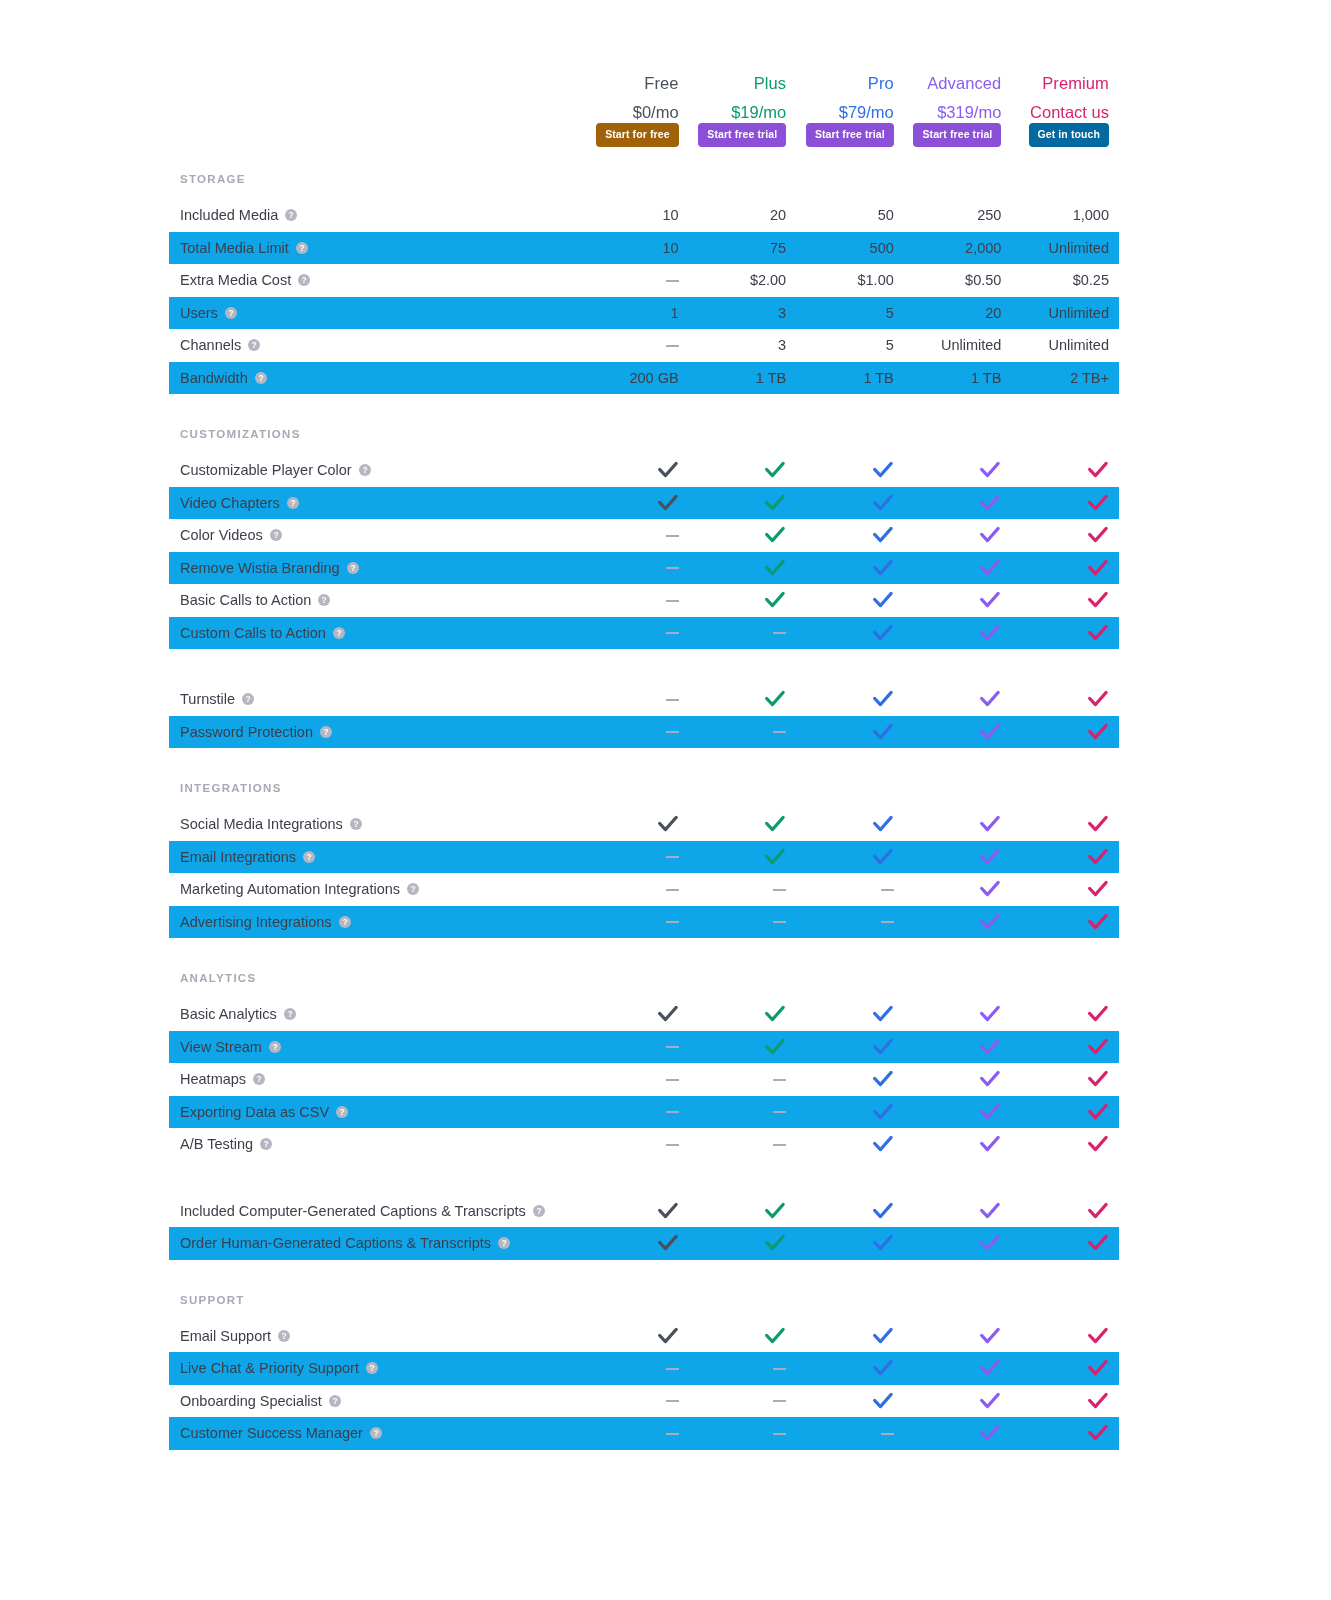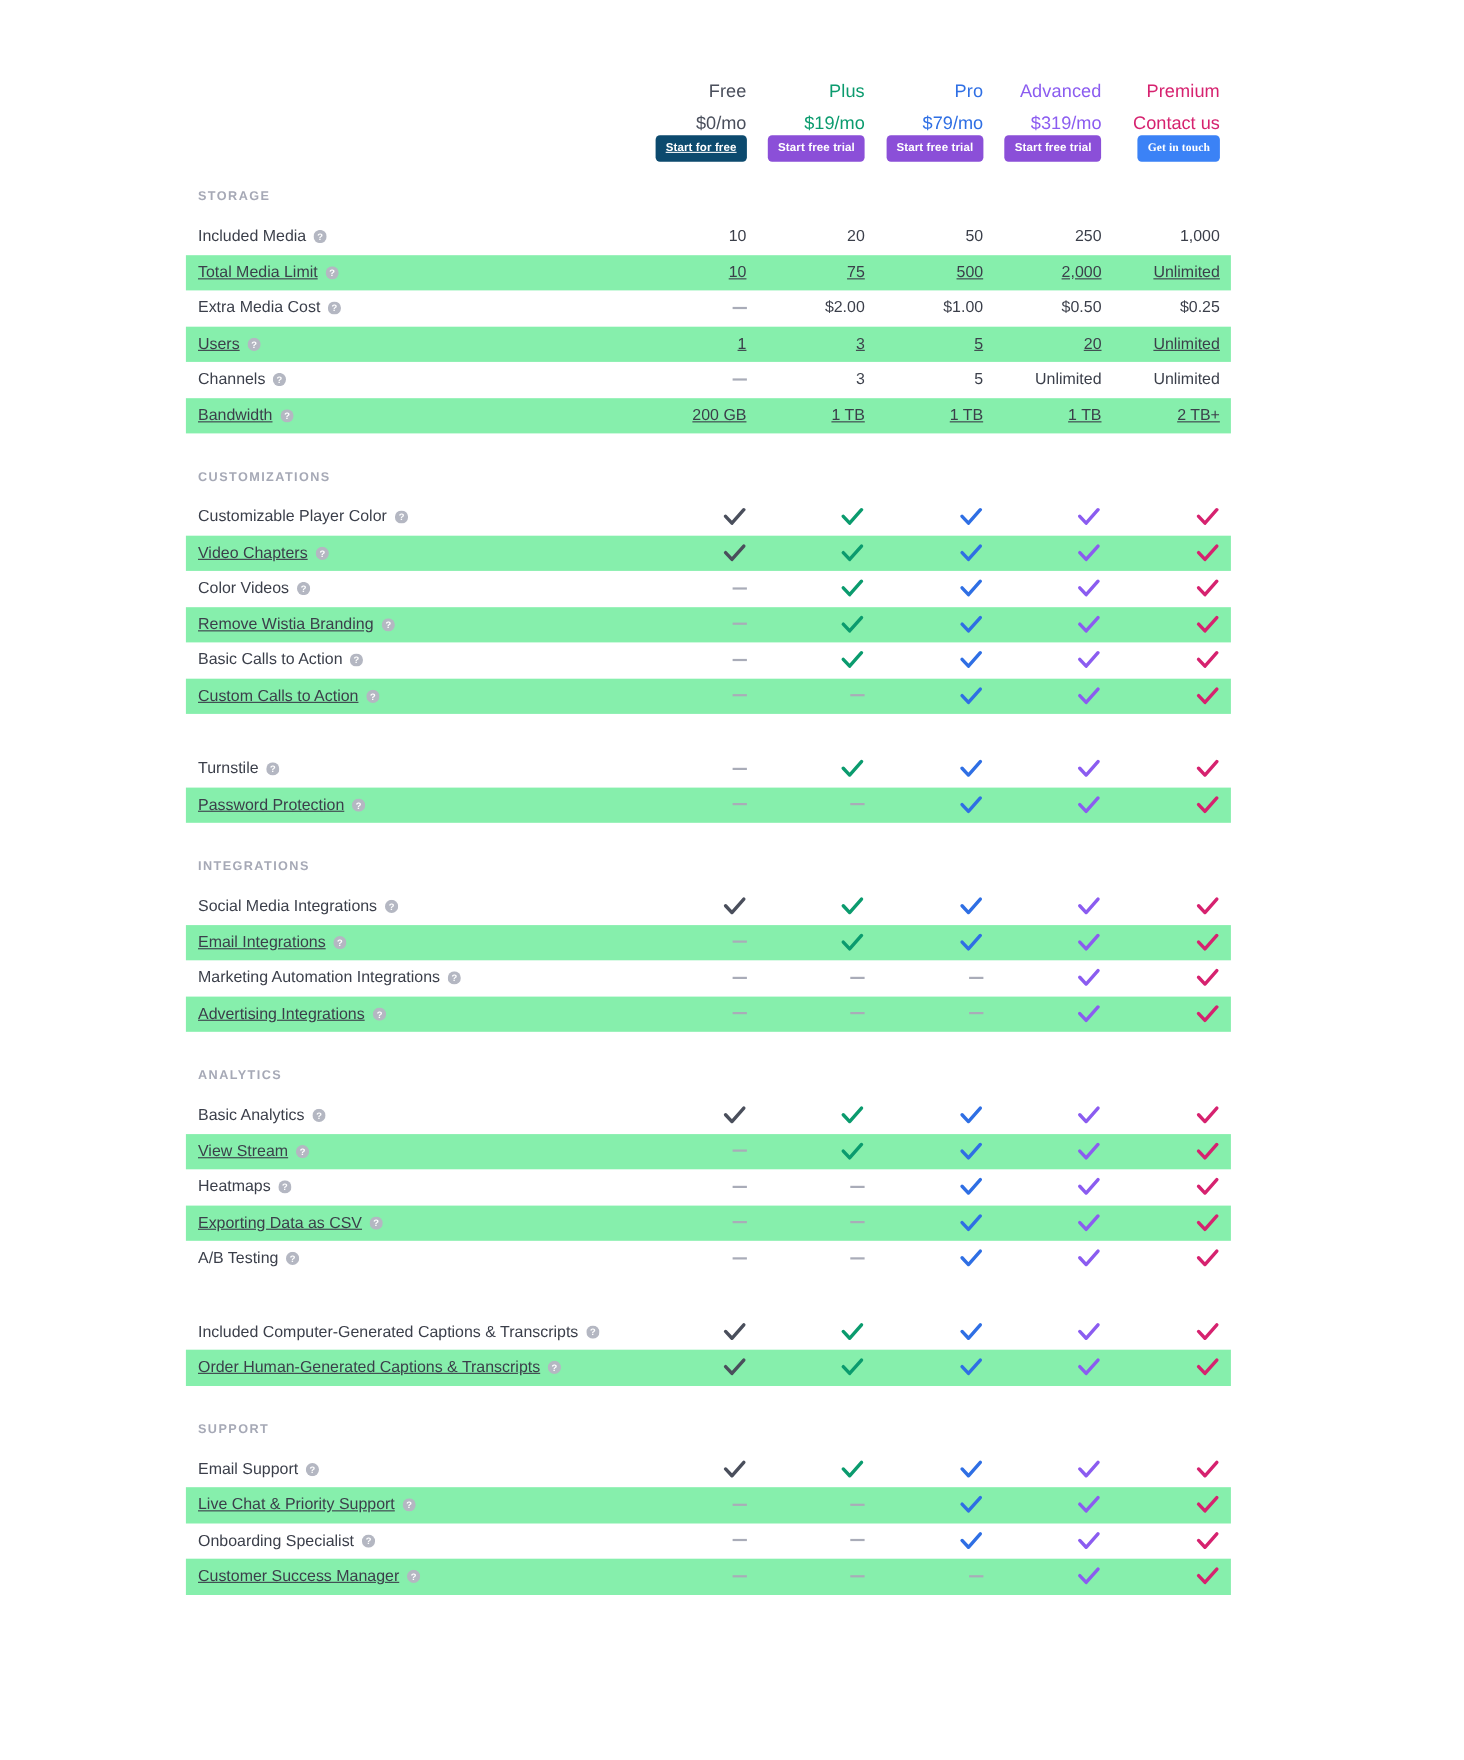--- a/index.html
+++ b/index.html
@@ -86,22 +86,21 @@
     margin-top: 26px;
   }
 
   
   .frow {
     display: flex;
     align-items: center;
     height: 32.5px;
   }
   .frow.alt {
-    background: #86efac;
-    text-decoration: underline;
+    background: #0ea5e9;
   }
   .fname {
     flex: 0 0 412px;
     display: flex;
     align-items: center;
     font-size: 14.5px;
     line-height: 18px;
     color: #3b3f4a;
     padding-left: 11px;
     box-sizing: border-box;
@@ -147,37 +146,37 @@
 <body>
 
 <div class="page">
   <div class="table-wrap">
 
     <div class="plans-header">
       <div class="feature-spacer"></div>
       <div id="plan-cols-host" style="display:contents"><div class="plan-col">
             <div class="plan-name" style="color: rgb(74, 79, 92);">Free</div>
             <div class="plan-price" style="color: rgb(74, 79, 92);">$0/mo</div>
-            <button class="plan-cta" style="background: #0c4a6e; text-decoration: underline;">Start for free</button>
+            <button class="plan-cta" style="background: #a16207;">Start for free</button>
           </div><div class="plan-col">
             <div class="plan-name" style="color: rgb(11, 155, 110);">Plus</div>
             <div class="plan-price" style="color: rgb(11, 155, 110);">$19/mo</div>
             <button class="plan-cta" style="background: rgb(139, 79, 216);">Start free trial</button>
           </div><div class="plan-col">
             <div class="plan-name" style="color: rgb(47, 111, 228);">Pro</div>
             <div class="plan-price" style="color: rgb(47, 111, 228);">$79/mo</div>
             <button class="plan-cta" style="background: rgb(139, 79, 216);">Start free trial</button>
           </div><div class="plan-col">
             <div class="plan-name" style="color: rgb(139, 92, 240);">Advanced</div>
             <div class="plan-price" style="color: rgb(139, 92, 240);">$319/mo</div>
             <button class="plan-cta" style="background: rgb(139, 79, 216);">Start free trial</button>
           </div><div class="plan-col">
             <div class="plan-name" style="color: rgb(214, 34, 111);">Premium</div>
             <div class="plan-price" style="color: rgb(214, 34, 111);">Contact us</div>
-            <button class="plan-cta" style="background: #3b82f6; font-family: Liberation Serif, serif;">Get in touch</button>
+            <button class="plan-cta" style="background: #0369a1;">Get in touch</button>
           </div></div>
     </div>
 
     <div id="sections-host">
         <div class="section-block first">
           <div class="section-title">Storage</div>
           <div class="frow">
             <div class="fname">
               <span>Included Media</span>
               <span class="help-icon">

